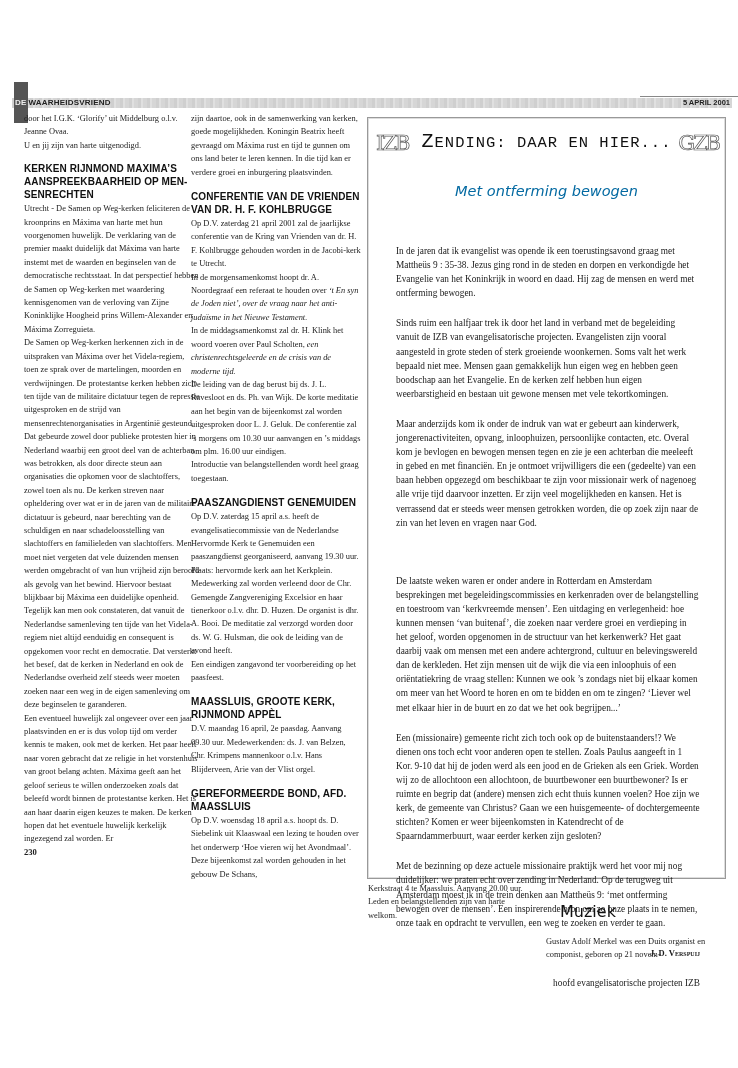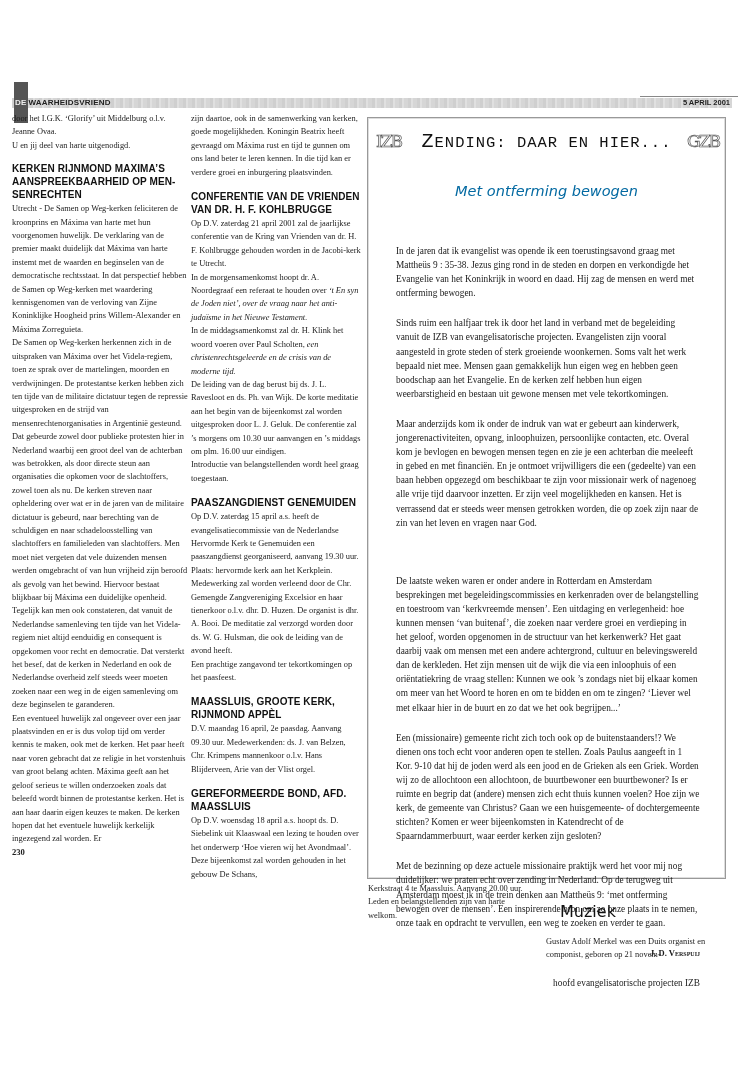--- a/index.html
+++ b/index.html
@@ -23,35 +23,35 @@
     }
     .col {
       position: absolute; font-size: 8.4px; line-height: 13.4px; color: #1c1c1c;
     }
     .col p { margin: 0; }
     .col h2 {
       font-family: "Liberation Sans", sans-serif; font-weight: bold; font-size: 10px;
       line-height: 13px; margin: 11px 0 1px 0; color: #111; letter-spacing: 0.1px;
     }
     .col h2.first { margin-top: 10px; }
-    .col1 { left: 12px; top: 112px; width: 176px; }
+    .col1 { left: 24px; top: 112px; width: 176px; }
     .col2 { left: 191px; top: 112px; width: 170px; }
     .pagenum { font-weight: bold; font-size: 8.6px; }
     .it { font-style: italic; }
     .box {
       position: absolute; left: 367px; top: 117px; width: 357px; height: 760px;
       border: 1px solid #999; box-shadow: inset 0 0 0 1px #ddd;
     }
     .box-title {
       position: absolute; left: 0; top: 12px; width: 357px; text-align: center;
       font-family: Liberation Mono, monospace; font-size: 20px; letter-spacing: 1px; color: #111;
     }
     .box-title .small { font-size: 15.5px; }
     .logo {
-      position: absolute; top: 13px; font-family: "DejaVu Serif", serif; font-size: 17px;
+      position: absolute; top: 13px; font-family: "DejaVu Serif", serif; font-size: 21px;
       color: #fff; -webkit-text-stroke: 0.7px #555; letter-spacing: -2px;
     }
     .logo-left { left: 8px; }
     .logo-right { right: 6px; }
     .box-sub {
       position: absolute; left: 0; top: 65px; width: 357px; text-align: center;
       font-family: "DejaVu Sans", sans-serif; font-style: italic; font-size: 14.5px; color: #0369a1;
     }
     .box-body {
       position: absolute; left: 12px; top: 110px; width: 336px; font-size: 9.3px; line-height: 14.1px; color: #1a1a1a;
@@ -70,41 +70,41 @@
 <body>
 
 <div class="topline"></div>
 <div class="band">
   <span class="mast"><span class="de">DE</span><span>WAARHEIDSVRIEND</span></span>
   <span class="date">5 APRIL 2001</span>
 </div>
 
 <div class="col col1">
   <p>door het I.G.K. ‘Glorify’ uit Middelburg o.l.v. Jeanne Ovaa.</p>
-  <p>U en jij deel van harte uitgenodigd.</p>
+  <p>U en jij zijn van harte uitgenodigd.</p>
   <h2 class="first">KERKEN RIJNMOND MAXIMA’S AANSPREEKBAARHEID OP MEN-SENRECHTEN</h2>
   <p>Utrecht - De Samen op Weg-kerken feliciteren de kroonprins en Máxima van harte met hun voorgenomen huwelijk. De verklaring van de premier maakt duidelijk dat Máxima van harte instemt met de waarden en beginselen van de democratische rechtsstaat. In dat perspectief hebben de Samen op Weg-kerken met waardering kennisgenomen van de verloving van Zijne Koninklijke Hoogheid prins Willem-Alexander en Máxima Zorreguieta.</p>
   <p>De Samen op Weg-kerken herkennen zich in de uitspraken van Máxima over het Videla-regiem, toen ze sprak over de martelingen, moorden en verdwijningen. De protestantse kerken hebben zich ten tijde van de militaire dictatuur tegen de repressie uitgesproken en de strijd van mensenrechtenorganisaties in Argentinië gesteund. Dat gebeurde zowel door publieke protesten hier in Nederland waarbij een groot deel van de achterban was betrokken, als door directe steun aan organisaties die opkomen voor de slachtoffers, zowel toen als nu. De kerken streven naar opheldering over wat er in de jaren van de militaire dictatuur is gebeurd, naar berechting van de schuldigen en naar schadeloosstelling van slachtoffers en familieleden van slachtoffers. Men moet niet vergeten dat vele duizenden mensen werden omgebracht of van hun vrijheid zijn beroofd als gevolg van het bewind. Hiervoor bestaat blijkbaar bij Máxima een duidelijke openheid.</p>
   <p>Tegelijk kan men ook constateren, dat vanuit de Nederlandse samenleving ten tijde van het Videla-regiem niet altijd eenduidig en consequent is opgekomen voor recht en democratie. Dat versterkt het besef, dat de kerken in Nederland en ook de Nederlandse overheid zelf steeds weer moeten zoeken naar een weg in de eigen samenleving om deze beginselen te garanderen.</p>
   <p>Een eventueel huwelijk zal ongeveer over een jaar plaatsvinden en er is dus volop tijd om verder kennis te maken, ook met de kerken. Het paar heeft naar voren gebracht dat ze religie in het vorstenhuis van groot belang achten. Máxima geeft aan het geloof serieus te willen onderzoeken zoals dat beleefd wordt binnen de protestantse kerken. Het is aan haar daarin eigen keuzes te maken. De kerken hopen dat het eventuele huwelijk kerkelijk ingezegend zal worden. Er</p>
   <p class="pagenum">230</p>
 </div>
 
 <div class="col col2">
   <p>zijn daartoe, ook in de samenwerking van kerken, goede mogelijkheden. Koningin Beatrix heeft gevraagd om Máxima rust en tijd te gunnen om ons land beter te leren kennen. In die tijd kan er verdere groei en inburgering plaatsvinden.</p>
   <h2>CONFERENTIE VAN DE VRIENDEN VAN DR. H. F. KOHLBRUGGE</h2>
   <p>Op D.V. zaterdag 21 april 2001 zal de jaarlijkse conferentie van de Kring van Vrienden van dr. H. F. Kohlbrugge gehouden worden in de Jacobi-kerk te Utrecht.</p>
   <p><span>In de morgensamenkomst hoopt dr. A. Noordegraaf een referaat te houden over</span> <span class="it">‘t En syn de Joden niet’, over de vraag naar het anti-judaïsme in het Nieuwe Testament.</span></p>
   <p><span>In de middagsamenkomst zal dr. H. Klink het woord voeren over Paul Scholten,</span> <span class="it">een christenrechtsgeleerde en de crisis van de moderne tijd.</span></p>
   <p>De leiding van de dag berust bij ds. J. L. Ravesloot en ds. Ph. van Wijk. De korte meditatie aan het begin van de bijeenkomst zal worden uitgesproken door L. J. Geluk. De conferentie zal ’s morgens om 10.30 uur aanvangen en ’s middags om plm. 16.00 uur eindigen.</p>
   <p>Introductie van belangstellenden wordt heel graag toegestaan.</p>
   <h2>PAASZANGDIENST GENEMUIDEN</h2>
   <p>Op D.V. zaterdag 15 april a.s. heeft de evangelisatiecommissie van de Nederlandse Hervormde Kerk te Genemuiden een paaszangdienst georganiseerd, aanvang 19.30 uur.</p>
   <p>Plaats: hervormde kerk aan het Kerkplein. Medewerking zal worden verleend door de Chr. Gemengde Zangvereniging Excelsior en haar tienerkoor o.l.v. dhr. D. Huzen. De organist is dhr. A. Booi. De meditatie zal verzorgd worden door ds. W. G. Hulsman, die ook de leiding van de avond heeft.</p>
-  <p>Een prachtige zangavond ter tekortkomingen op het paasfeest.</p>
+  <p>Een eindigen zangavond ter voorbereiding op het paasfeest.</p>
   <h2>MAASSLUIS, GROOTE KERK, RIJNMOND APPÈL</h2>
   <p>D.V. maandag 16 april, 2e paasdag. Aanvang 09.30 uur. Medewerkenden: ds. J. van Belzen, Chr. Krimpens mannenkoor o.l.v. Hans Blijderveen, Arie van der Vlist orgel.</p>
   <h2>GEREFORMEERDE BOND, AFD. MAASSLUIS</h2>
   <p>Op D.V. woensdag 18 april a.s. hoopt ds. D. Siebelink uit Klaaswaal een lezing te houden over het onderwerp ‘Hoe vieren wij het Avondmaal’. Deze bijeenkomst zal worden gehouden in het gebouw De Schans,</p>
 </div>
 
 <div class="box">
   <span class="logo logo-left">IZB</span>
   <div class="box-title"><span>Z</span><span class="small">ENDING: DAAR EN HIER...</span></div>
   <span class="logo logo-right">GZB</span>

